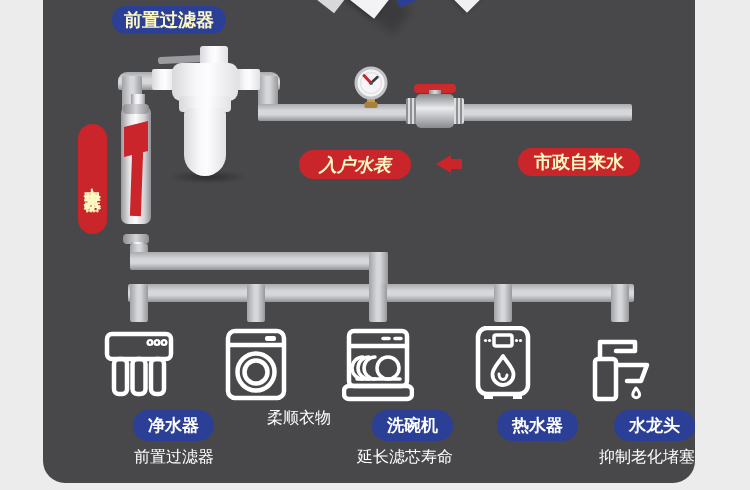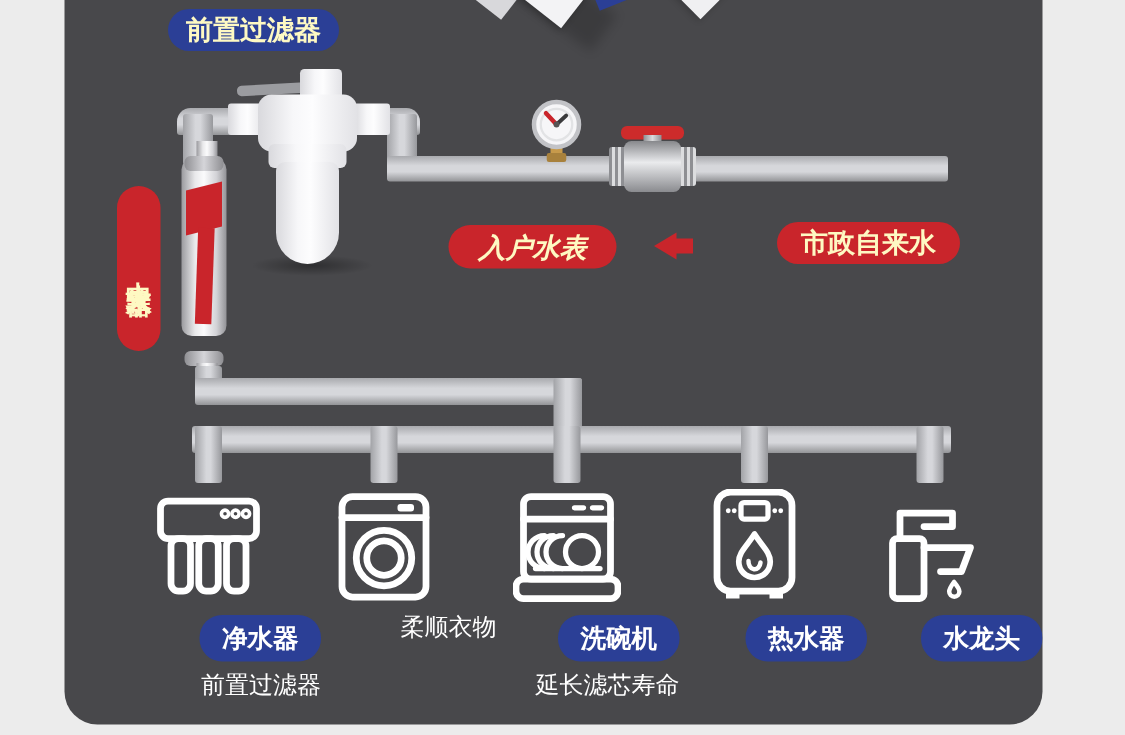--- a/index.html
+++ b/index.html
@@ -173,16 +173,17 @@
     <div class="appliance" style="left:502px;top:342px;">
       <div class="icon-box">
         <svg width="76" height="74" viewBox="0 0 76 74" fill="none" stroke="#fff" stroke-width="4.5" stroke-linecap="round" stroke-linejoin="round">
           <rect x="13" y="31" width="21" height="40" rx="3"></rect>
           <path d="M18,31 V14 H53 V23 H34"></path>
           <path d="M34,37 H65 L59,53 H45"></path>
           <path d="M54,60 q-3.2,4.4 -3.2,6.4 a3.4,3.4 0 0 0 6.8,0 q0,-2 -3.6,-6.4 Z" stroke-width="3"></path>
         </svg>
       </div>
       <span class="a-pill">水龙头</span>
+      <div class="a-benefit">抑制老化堵塞</div>
     </div>
 
   </div>
 </div>
 
 </body></html>

